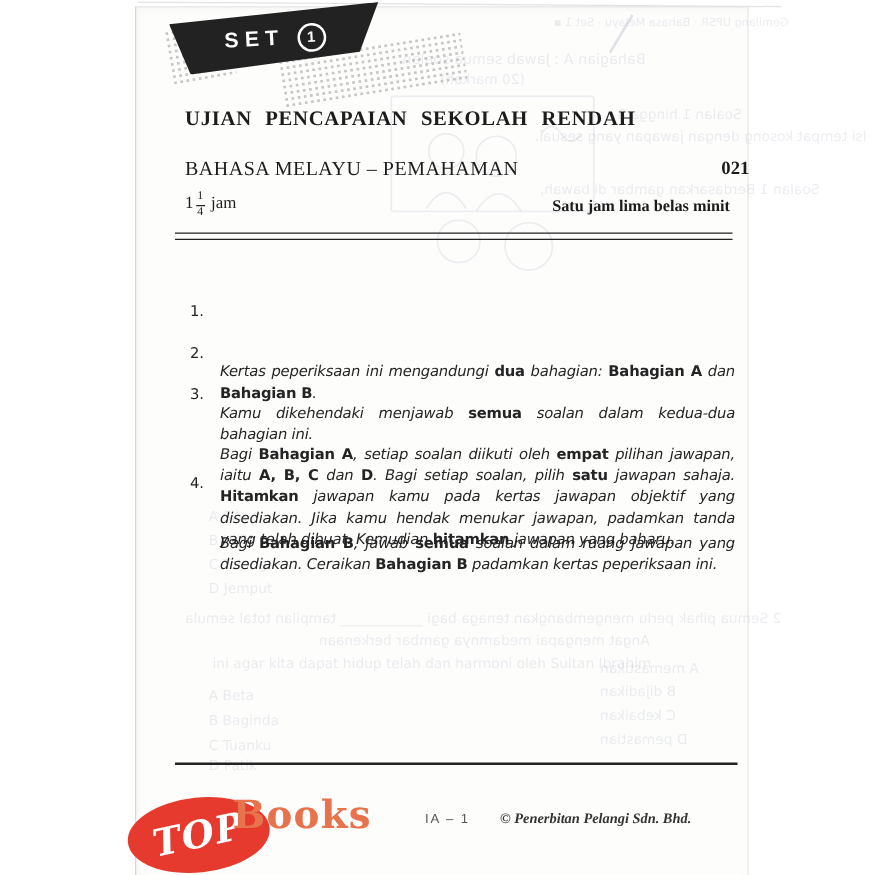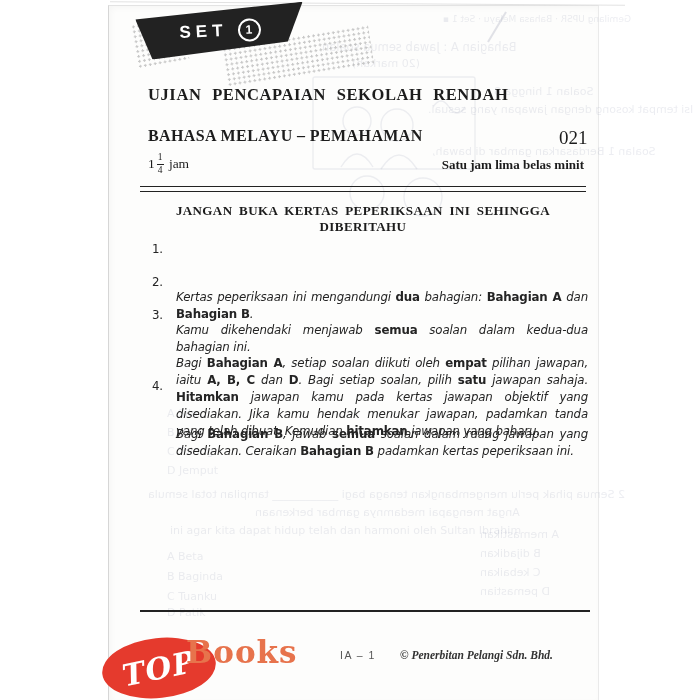--- a/index.html
+++ b/index.html
@@ -19,22 +19,22 @@
               transform:rotate(-3deg);clip-path:polygon(0% 18%,100% 0%,90% 78%,9% 100%);
               z-index:4;display:flex;align-items:center;justify-content:center;gap:10px;
               font-family:"Liberation Sans",sans-serif;color:#fff;}
   .set-banner .set-label{font-size:17px;font-weight:700;letter-spacing:5px;}
   .set-circle{width:19px;height:19px;border:2.5px solid #fff;border-radius:50%;
               display:flex;align-items:center;justify-content:center;
               font-size:12px;font-weight:700;line-height:1;}
   
   .title1{position:absolute;left:148px;top:85px;font-size:16.5px;font-weight:700;
           word-spacing:6px;letter-spacing:.6px;z-index:5;}
-  .title2{position:absolute;left:148px;top:127px;font-size:16px;font-weight:700;letter-spacing:.4px;z-index:5;}
-  .paper-code{position:absolute;left:559px;top:127px;font-size:19px;font-weight:400;z-index:5;}
+  .title2{position:absolute;left:148px;top:127px;font-size:16px;font-weight:400;letter-spacing:.4px;z-index:5;}
+  .paper-code{position:absolute;left:577px;top:127px;font-size:15px;font-weight:700;z-index:5;}
   .duration{position:absolute;left:148px;top:153px;font-size:13.5px;z-index:5;}
   .frac{display:inline-block;vertical-align:-5px;text-align:center;font-size:9.5px;line-height:1;margin:0 2px;}
   .frac .num{display:block;border-bottom:1px solid #222;padding:0 1px 1px;}
   .frac .den{display:block;padding-top:1px;}
   .duration-words{position:absolute;right:116px;top:157px;font-size:13px;font-weight:700;z-index:5;}
   .rule-double{position:absolute;left:140px;top:186px;width:446px;height:4px;
                border-top:1.6px solid #222;border-bottom:1.6px solid #222;z-index:5;}
   .warning{position:absolute;left:140px;top:203px;width:446px;text-align:center;
            font-size:13px;font-weight:700;word-spacing:3px;letter-spacing:.4px;z-index:5;}
   
@@ -127,21 +127,20 @@
   <div class="paper-code">021</div>
 
   <div class="duration">
     <span>1</span><span class="frac"><span class="num">1</span><span class="den">4</span></span>
     <span>jam</span>
   </div>
   <div class="duration-words">Satu jam lima belas minit</div>
 
   <div class="rule-double"></div>
 
-  <div class="warning">JANGAN BUKA KERTAS PEPERIKSAAN INI SEHINGGA DIBERITAHU</div>
 
   <div class="instr" style="top:241px;">
     <span class="num">1.</span>
     <span class="instr-text"><span>Kertas peperiksaan ini mengandungi </span><span class="seg-b">dua</span><span> bahagian: </span><span class="seg-b">Bahagian A</span><span> dan </span><span class="seg-b">Bahagian B</span><span>.</span></span>
   </div>
   <div class="instr" style="top:274px;">
     <span class="num">2.</span>
     <span class="instr-text"><span>Kamu dikehendaki menjawab </span><span class="seg-b">semua</span><span> soalan dalam kedua-dua bahagian ini.</span></span>
   </div>
   <div class="instr" style="top:307px;">

